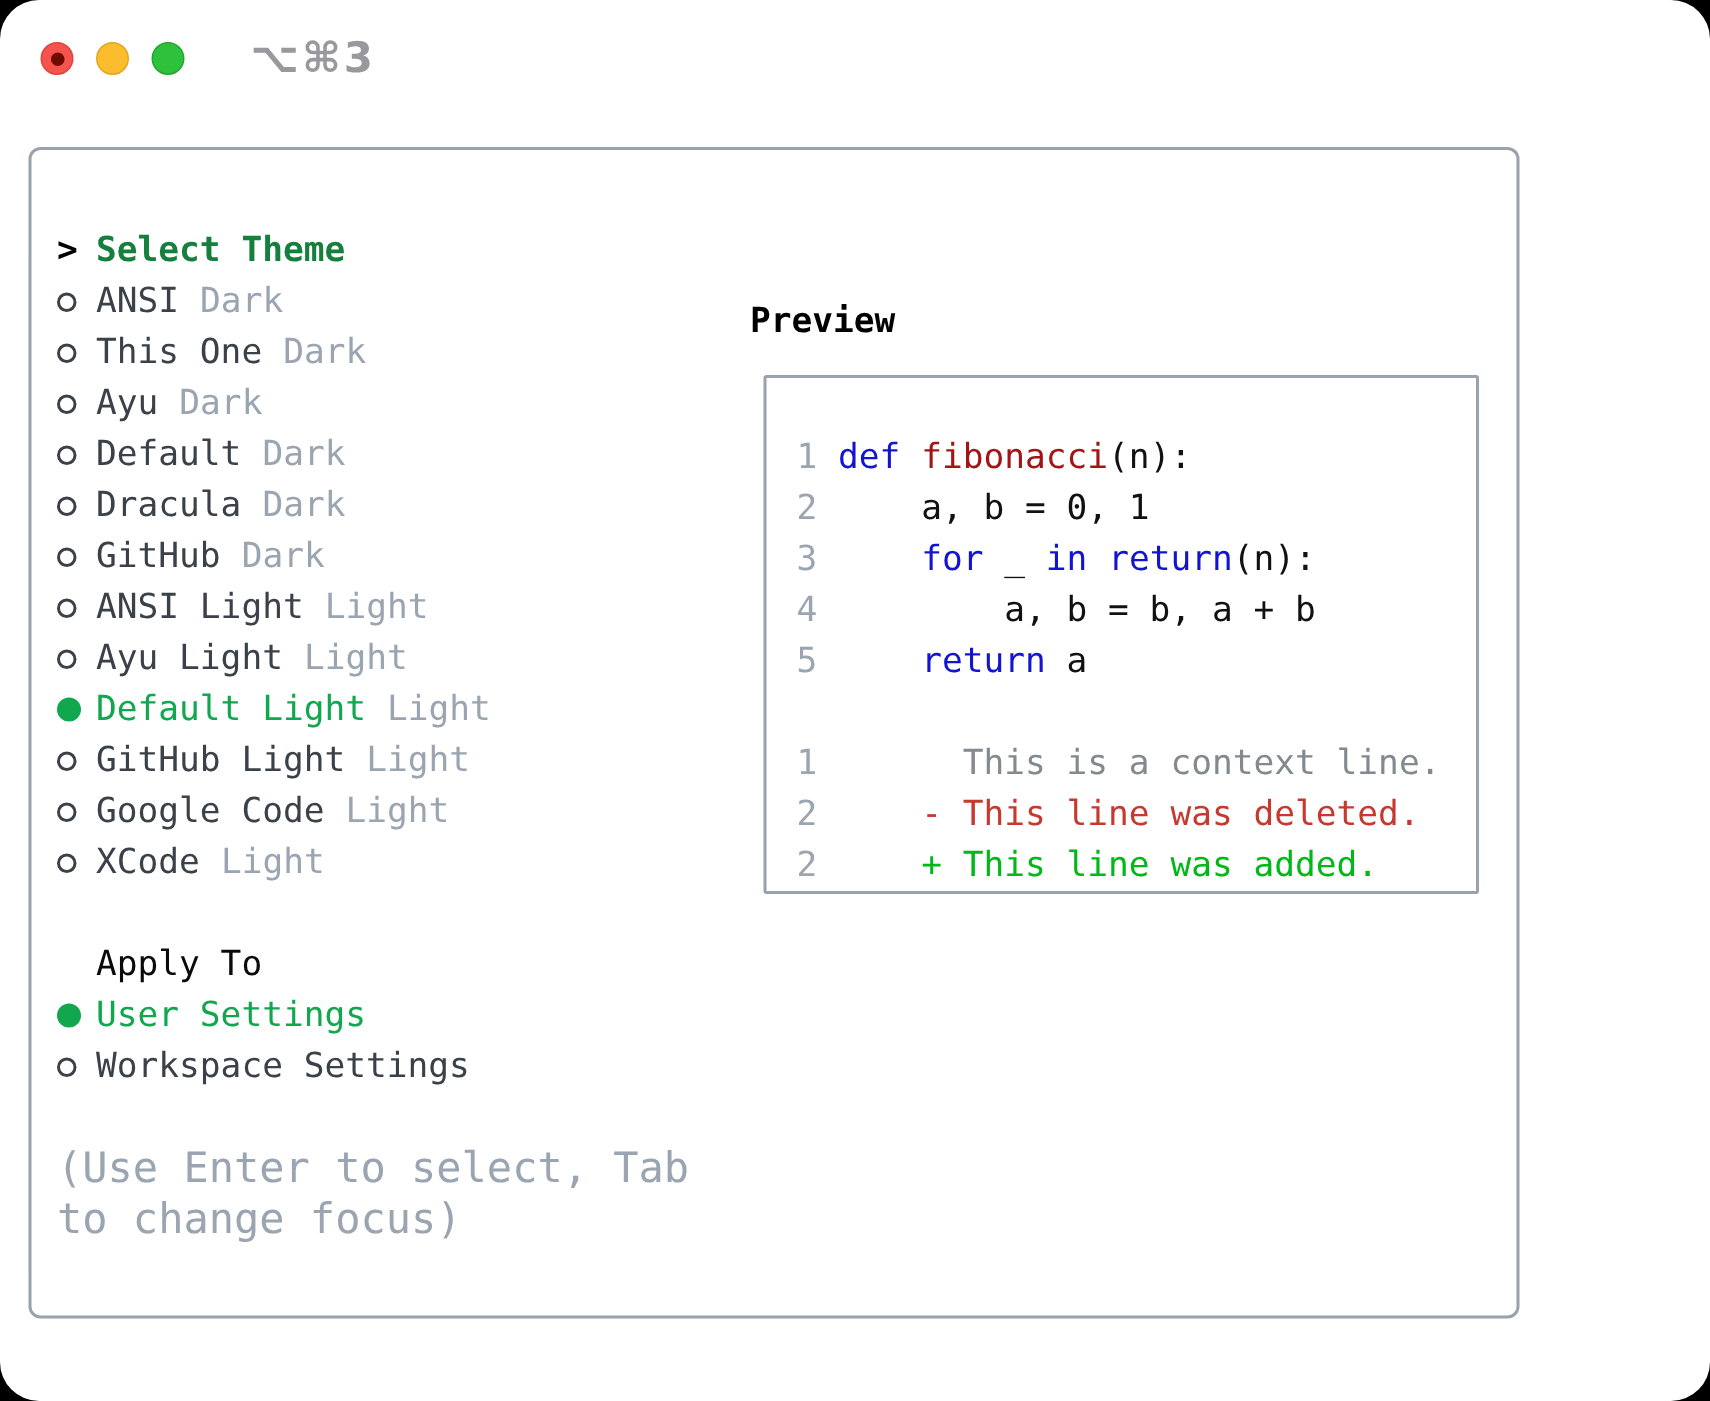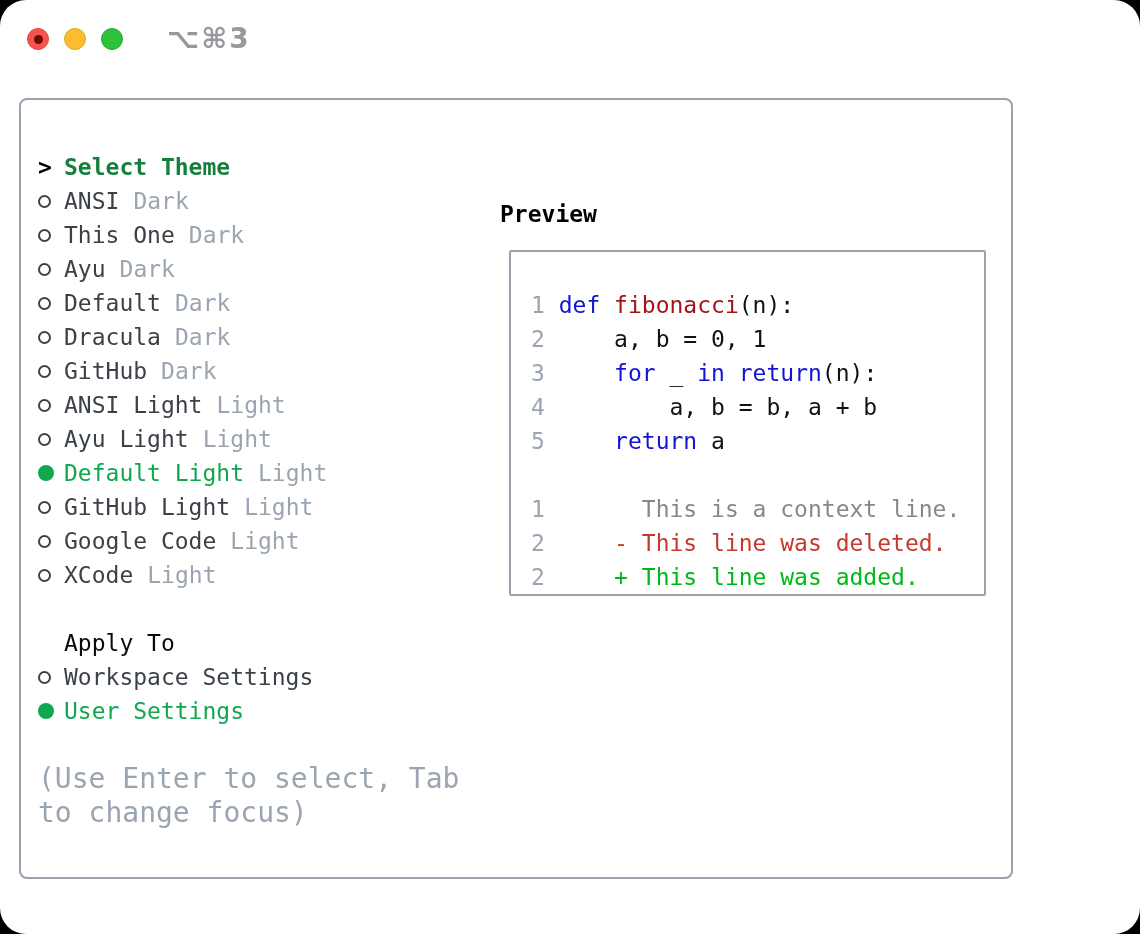--- a/index.html
+++ b/index.html
@@ -136,22 +136,22 @@
         </div>
 
       <div class="spacer"></div>
 
       <div class="row">
         <span class="gutter"></span>
         <span class="apply-label">Apply To</span>
       </div>
 
       <div id="apply-items">
+          <div class="row apply-item selected"><span class="gutter"><span class="dot-filled"></span></span><span class="apply-item-label">User Settings</span></div>
           <div class="row apply-item"><span class="gutter"><span class="ring"></span></span><span class="apply-item-label">Workspace Settings</span></div>
-          <div class="row apply-item selected"><span class="gutter"><span class="dot-filled"></span></span><span class="apply-item-label">User Settings</span></div>
         </div>
 
       <div class="spacer"></div>
 
       <div class="hint">(Use Enter to select, Tab to change focus)</div>
     </div>
 
     <div class="right-col">
       <div class="preview-heading">Preview</div>
       <div class="preview-box">

